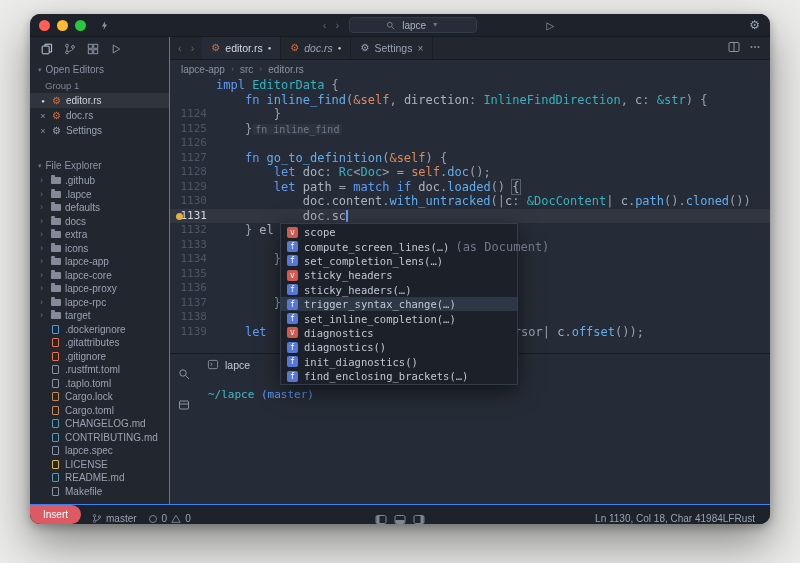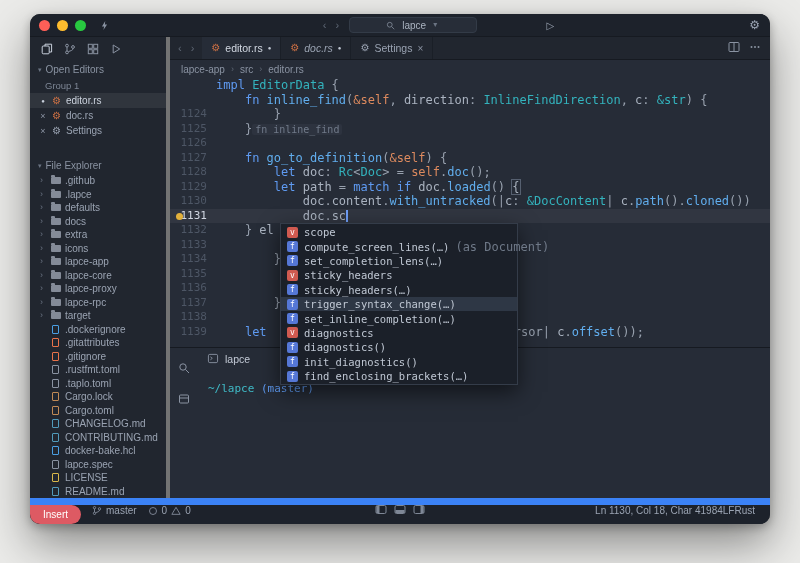--- a/index.html
+++ b/index.html
@@ -24,21 +24,21 @@
   .palette { display:flex; align-items:center; gap:7px; background:#272d38; border:1px solid #333b47; border-radius:4px; height:16px; padding:0 9px; min-width:128px; justify-content:center; font-size:10px; color:#aab3c0; }
   .palette .chev { color:#6b7483; font-size:8px; }
   .tb-right { margin-left:auto; display:flex; align-items:center; padding-right:10px; }
   .play-btn { color:#9aa3b2; font-size:10px; margin-right:195px; }
   .gear-btn { color:#9aa3b2; font-size:12px; }
 
   
   .main { flex:1; display:flex; min-height:0; }
 
   
-  .sidebar { flex:0 0 140px; background:#21262f; border-right:4px solid #737373; display:flex; flex-direction:column; overflow:hidden; font-size:10px; }
+  .sidebar { flex:0 0 140px; background:#21262f; border-right:1px solid #737373; display:flex; flex-direction:column; overflow:hidden; font-size:10px; }
   .activity-row { flex:0 0 23px; display:flex; align-items:center; gap:11px; padding:0 11px; }
   .act-icon svg { display:block; }
   .section-header { display:flex; align-items:center; gap:4px; padding:4px 8px 3px; color:#8a93a2; }
   .hdr-chev { font-size:7px; color:#6b7483; }
   .group-label { padding:2px 8px 2px 15px; color:#7d8695; font-size:9.5px; }
   .oe-row { display:flex; align-items:center; gap:5px; height:15px; padding:0 9px; }
   .oe-row.active { background:rgba(255,255,255,.07); }
   .oe-left { width:8px; text-align:center; color:#8a93a2; font-size:9px; }
   .oe-left.dot { font-size:6px; color:#c9d0dc; }
   .ico-rust { color:#cf7144; font-size:10px; line-height:1; }
@@ -93,21 +93,21 @@
 
   
   .panel { flex:0 0 151px; display:flex; border-top:1px solid #161a21; background:#262c37; }
   .panel-side { flex:0 0 28px; display:flex; flex-direction:column; align-items:center; gap:13px; padding-top:12px; }
   .panel-main { flex:1; display:flex; flex-direction:column; }
   .panel-tabs { flex:0 0 22px; display:flex; align-items:center; gap:6px; padding:0 9px; font-size:10.5px; color:#c3cad6; }
   .term-line { padding:12px 10px 0; font-family:"DejaVu Sans Mono", monospace; font-size:11px; }
   .term-path { color:#3fb9c5; } .term-branch { color:#5f9bf2; }
 
   
-  .statusbar { flex:0 0 19px; background:#1d222b; border-top:7px solid #3b82f6; display:flex; align-items:flex-start; font-size:10px; color:#9aa3b2; position:relative; }
+  .statusbar { flex:0 0 19px; background:#1d222b; border-top:1px solid #3b82f6; display:flex; align-items:flex-end; font-size:10px; color:#9aa3b2; position:relative; }
   .mode-badge { height:19px; display:flex; align-items:center; padding:0 13px; background:#dd5a63; color:#fff; border-radius:0 10px 10px 0; font-size:10px; }
   .sb-group { display:flex; align-items:center; gap:4px; margin-left:11px; }
   .sb-center { position:absolute; left:50%; transform:translateX(-50%); display:flex; gap:8px; align-items:center; }
   .pt { width:11px; height:9px; border:1px solid #7e8796; border-radius:2px; position:relative; }
   .pt-left::before { content:''; position:absolute; left:0; top:0; bottom:0; width:3px; background:#7e8796; }
   .pt-bottom::before { content:''; position:absolute; left:0; right:0; bottom:0; height:3px; background:#7e8796; }
   .pt-right::before { content:''; position:absolute; right:0; top:0; bottom:0; width:3px; background:#7e8796; }
   .sb-right { margin-left:auto; display:flex; align-items:center; padding-right:15px; }
 
   svg.icon { stroke:#8a93a2; fill:none; stroke-width:1; }
@@ -304,25 +304,20 @@
             </div>
             <div class="tree-row">
               <span class="chev"></span>
               <span class="file-outline" style="border-color: rgb(81, 154, 186);"></span>
               <span class="tree-label">CHANGELOG.md</span>
             </div>
             <div class="tree-row">
               <span class="chev"></span>
               <span class="file-outline" style="border-color: rgb(81, 154, 186);"></span>
               <span class="tree-label">CONTRIBUTING.md</span>
-            </div>
-            <div class="tree-row">
-              <span class="chev"></span>
-              <span class="file-outline" style="border-color: rgb(74, 159, 227);"></span>
-              <span class="tree-label">docker-bake.hcl</span>
             </div>
             <div class="tree-row">
               <span class="chev"></span>
               <span class="file-outline" style="border-color: rgb(138, 147, 162);"></span>
               <span class="tree-label">lapce.spec</span>
             </div>
             <div class="tree-row">
               <span class="chev"></span>
               <span class="file-outline" style="border-color: rgb(216, 183, 74);"></span>
               <span class="tree-label">LICENSE</span>

